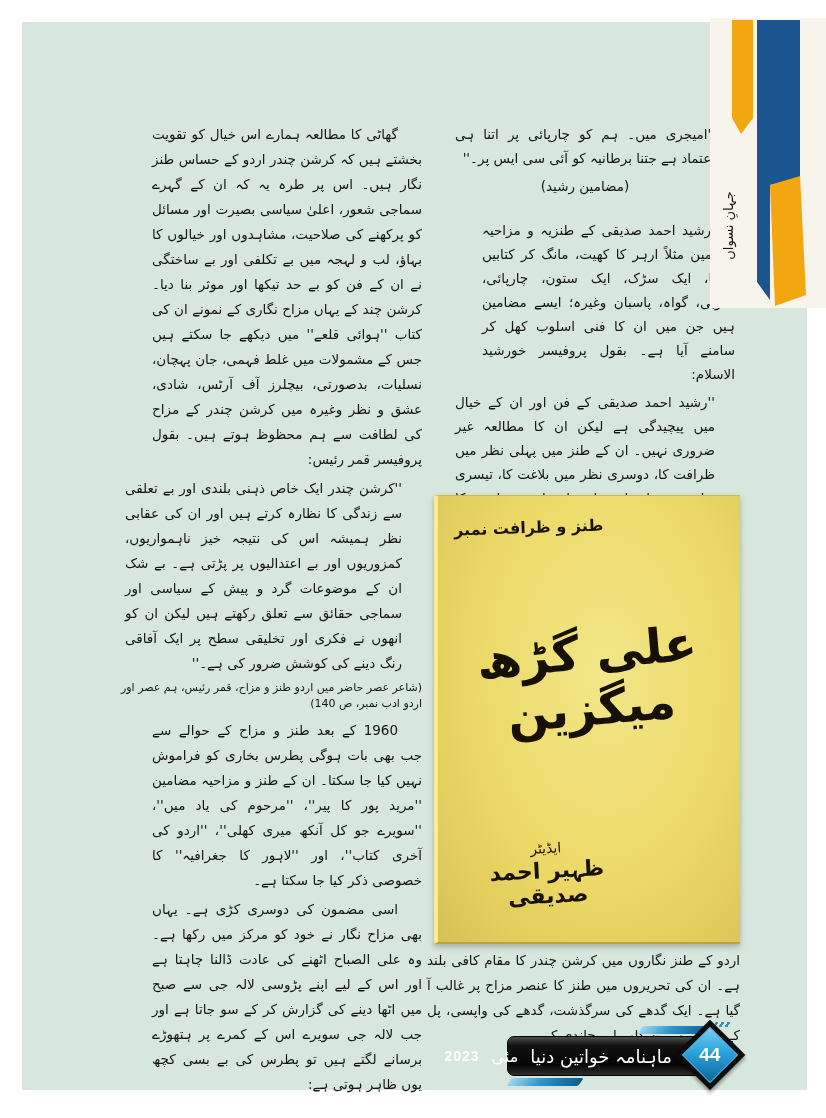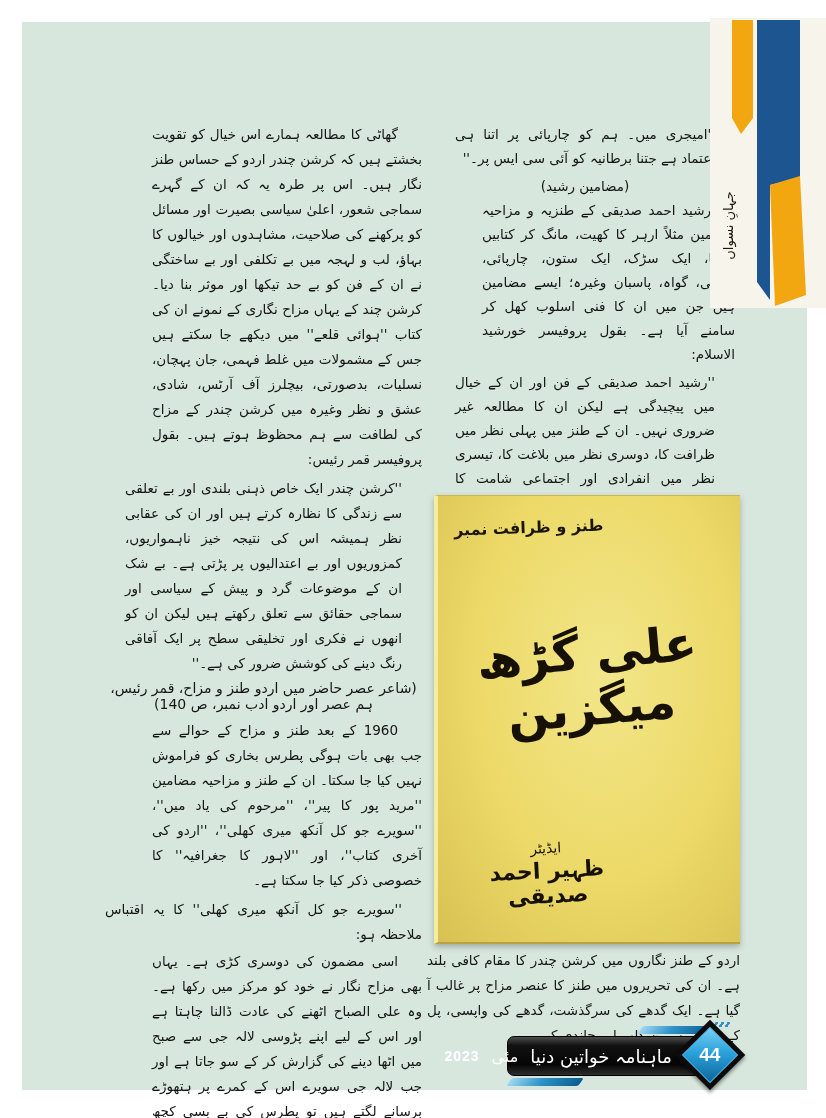--- a/index.html
+++ b/index.html
@@ -13,22 +13,22 @@
   body{position:relative;font-family:"DejaVu Sans","Liberation Sans",sans-serif;color:var(--text-ink);}
 
   .page{position:absolute;left:22px;top:22px;width:785px;height:1068px;background:var(--page-bg);}
 
   
   .col{position:absolute;direction:rtl;text-align:justify;text-justify:inter-word;color:var(--text-ink);}
   .col-right{left:413px;top:100px;width:300px;font-size:13.5px;line-height:24px;}
   .col-left{left:83px;top:100px;width:317px;font-size:13.5px;line-height:25px;}
   .para{text-indent:24px;margin-bottom:4px;margin-left:47px;}
   .quote{padding:0 20px;margin-bottom:4px;text-indent:0;}
-  .attrib{text-align:center;margin-bottom:0;}
-  .cite{font-size:14px;line-height:16px;text-align:center;margin-bottom:6px;}
+  .attrib{text-align:center;margin-bottom:20px;}
+  .cite{font-size:11px;line-height:16px;text-align:right;margin-bottom:6px;}
   .lead-line{text-indent:20px;margin-bottom:2px;}
   .below-cover{position:absolute;left:405px;top:926px;width:313px;font-size:13.5px;line-height:25px;direction:rtl;text-align:justify;}
 
   
   .cover{position:absolute;left:412px;top:473px;width:306px;height:449px;overflow:hidden;
     background:radial-gradient(ellipse at 55% 40%, var(--cover-yellow-light) 0%, var(--cover-yellow) 55%, var(--cover-yellow-dark) 100%);
     border-left:4px solid #f3eda2;border-top:1px solid #cdb64d;border-bottom:2px solid #b9a23f;
     box-shadow:0 3px 6px rgba(0,0,0,.25);}
   .cover-label{position:absolute;left:16px;top:22px;direction:rtl;font-size:16px;font-weight:bold;color:#1b1408;transform:rotate(-2deg);}
   .cover-title{position:absolute;left:0;top:128px;width:100%;text-align:center;direction:rtl;
@@ -78,21 +78,20 @@
     <div class="para">رشید احمد صدیقی کے طنزیہ و مزاحیہ مضامین مثلاً ارہر کا کھیت، مانگ کر کتابیں پڑھنا، ایک سڑک، ایک ستون، چارپائی، دھوبی، گواہ، پاسبان وغیرہ؛ ایسے مضامین ہیں جن میں ان کا فنی اسلوب کھل کر سامنے آیا ہے۔ بقول پروفیسر خورشید الاسلام:</div>
     <div class="quote">''رشید احمد صدیقی کے فن اور ان کے خیال میں پیچیدگی ہے لیکن ان کا مطالعہ غیر ضروری نہیں۔ ان کے طنز میں پہلی نظر میں ظرافت کا، دوسری نظر میں بلاغت کا، تیسری نظر میں انفرادی اور اجتماعی شامت کا احساس ہوتا ہے اور بعد میں یہ تینوں مل کر آسیب کی صورت اختیار کر لیتے ہیں۔'' (1)</div>
     <div class="cite">(علی گڑھ میگزین، رشید احمد صدیقی، اسلوب احمد انصاری، طنز و ظرافت نمبر، ص 954)</div>
   </div>
 
   <div class="col col-left">
     <div class="para">گھاٹی کا مطالعہ ہمارے اس خیال کو تقویت بخشتے ہیں کہ کرشن چندر اردو کے حساس طنز نگار ہیں۔ اس پر طرہ یہ کہ ان کے گہرے سماجی شعور، اعلیٰ سیاسی بصیرت اور مسائل کو پرکھنے کی صلاحیت، مشاہدوں اور خیالوں کا بہاؤ، لب و لہجہ میں بے تکلفی اور بے ساختگی نے ان کے فن کو بے حد تیکھا اور موثر بنا دیا۔ کرشن چند کے یہاں مزاح نگاری کے نمونے ان کی کتاب ''ہوائی قلعے'' میں دیکھے جا سکتے ہیں جس کے مشمولات میں غلط فہمی، جان پہچان، نسلیات، بدصورتی، بیچلرز آف آرٹس، شادی، عشق و نظر وغیرہ میں کرشن چندر کے مزاح کی لطافت سے ہم محظوظ ہوتے ہیں۔ بقول پروفیسر قمر رئیس:</div>
     <div class="quote">''کرشن چندر ایک خاص ذہنی بلندی اور بے تعلقی سے زندگی کا نظارہ کرتے ہیں اور ان کی عقابی نظر ہمیشہ اس کی نتیجہ خیز ناہمواریوں، کمزوریوں اور بے اعتدالیوں پر پڑتی ہے۔ بے شک ان کے موضوعات گرد و پیش کے سیاسی اور سماجی حقائق سے تعلق رکھتے ہیں لیکن ان کو انھوں نے فکری اور تخلیقی سطح پر ایک آفاقی رنگ دینے کی کوشش ضرور کی ہے۔''</div>
     <div class="cite">(شاعر عصر حاضر میں اردو طنز و مزاح، قمر رئیس، ہم عصر اور اردو ادب نمبر، ص 140)</div>
     <div class="para">1960 کے بعد طنز و مزاح کے حوالے سے جب بھی بات ہوگی پطرس بخاری کو فراموش نہیں کیا جا سکتا۔ ان کے طنز و مزاحیہ مضامین ''مرید پور کا پیر''، ''مرحوم کی یاد میں''، ''سویرے جو کل آنکھ میری کھلی''، ''اردو کی آخری کتاب''، اور ''لاہور کا جغرافیہ'' کا خصوصی ذکر کیا جا سکتا ہے۔</div>
-    <div class="lead-line">''سویرے جو کل آنکھ میری کھلی'' کا یہ اقتباس ملاحظہ ہو:</div>
     <div class="para">اسی مضمون کی دوسری کڑی ہے۔ یہاں بھی مزاح نگار نے خود کو مرکز میں رکھا ہے۔ وہ علی الصباح اٹھنے کی عادت ڈالنا چاہتا ہے اور اس کے لیے اپنے پڑوسی لالہ جی سے صبح میں اٹھا دینے کی گزارش کر کے سو جاتا ہے اور جب لالہ جی سویرے اس کے کمرے پر ہتھوڑے برسانے لگتے ہیں تو پطرس کی بے بسی کچھ یوں ظاہر ہوتی ہے:</div>
 
   </div>
 
   <div class="cover">
     <div class="cover-label">طنز و ظرافت نمبر</div>
     <div class="cover-title">علی گڑھ میگزین</div>
     <div class="cover-editor">
       <span class="ed-label">ایڈیٹر</span>
       <span class="ed-name">ظہیر احمد صدیقی</span>

